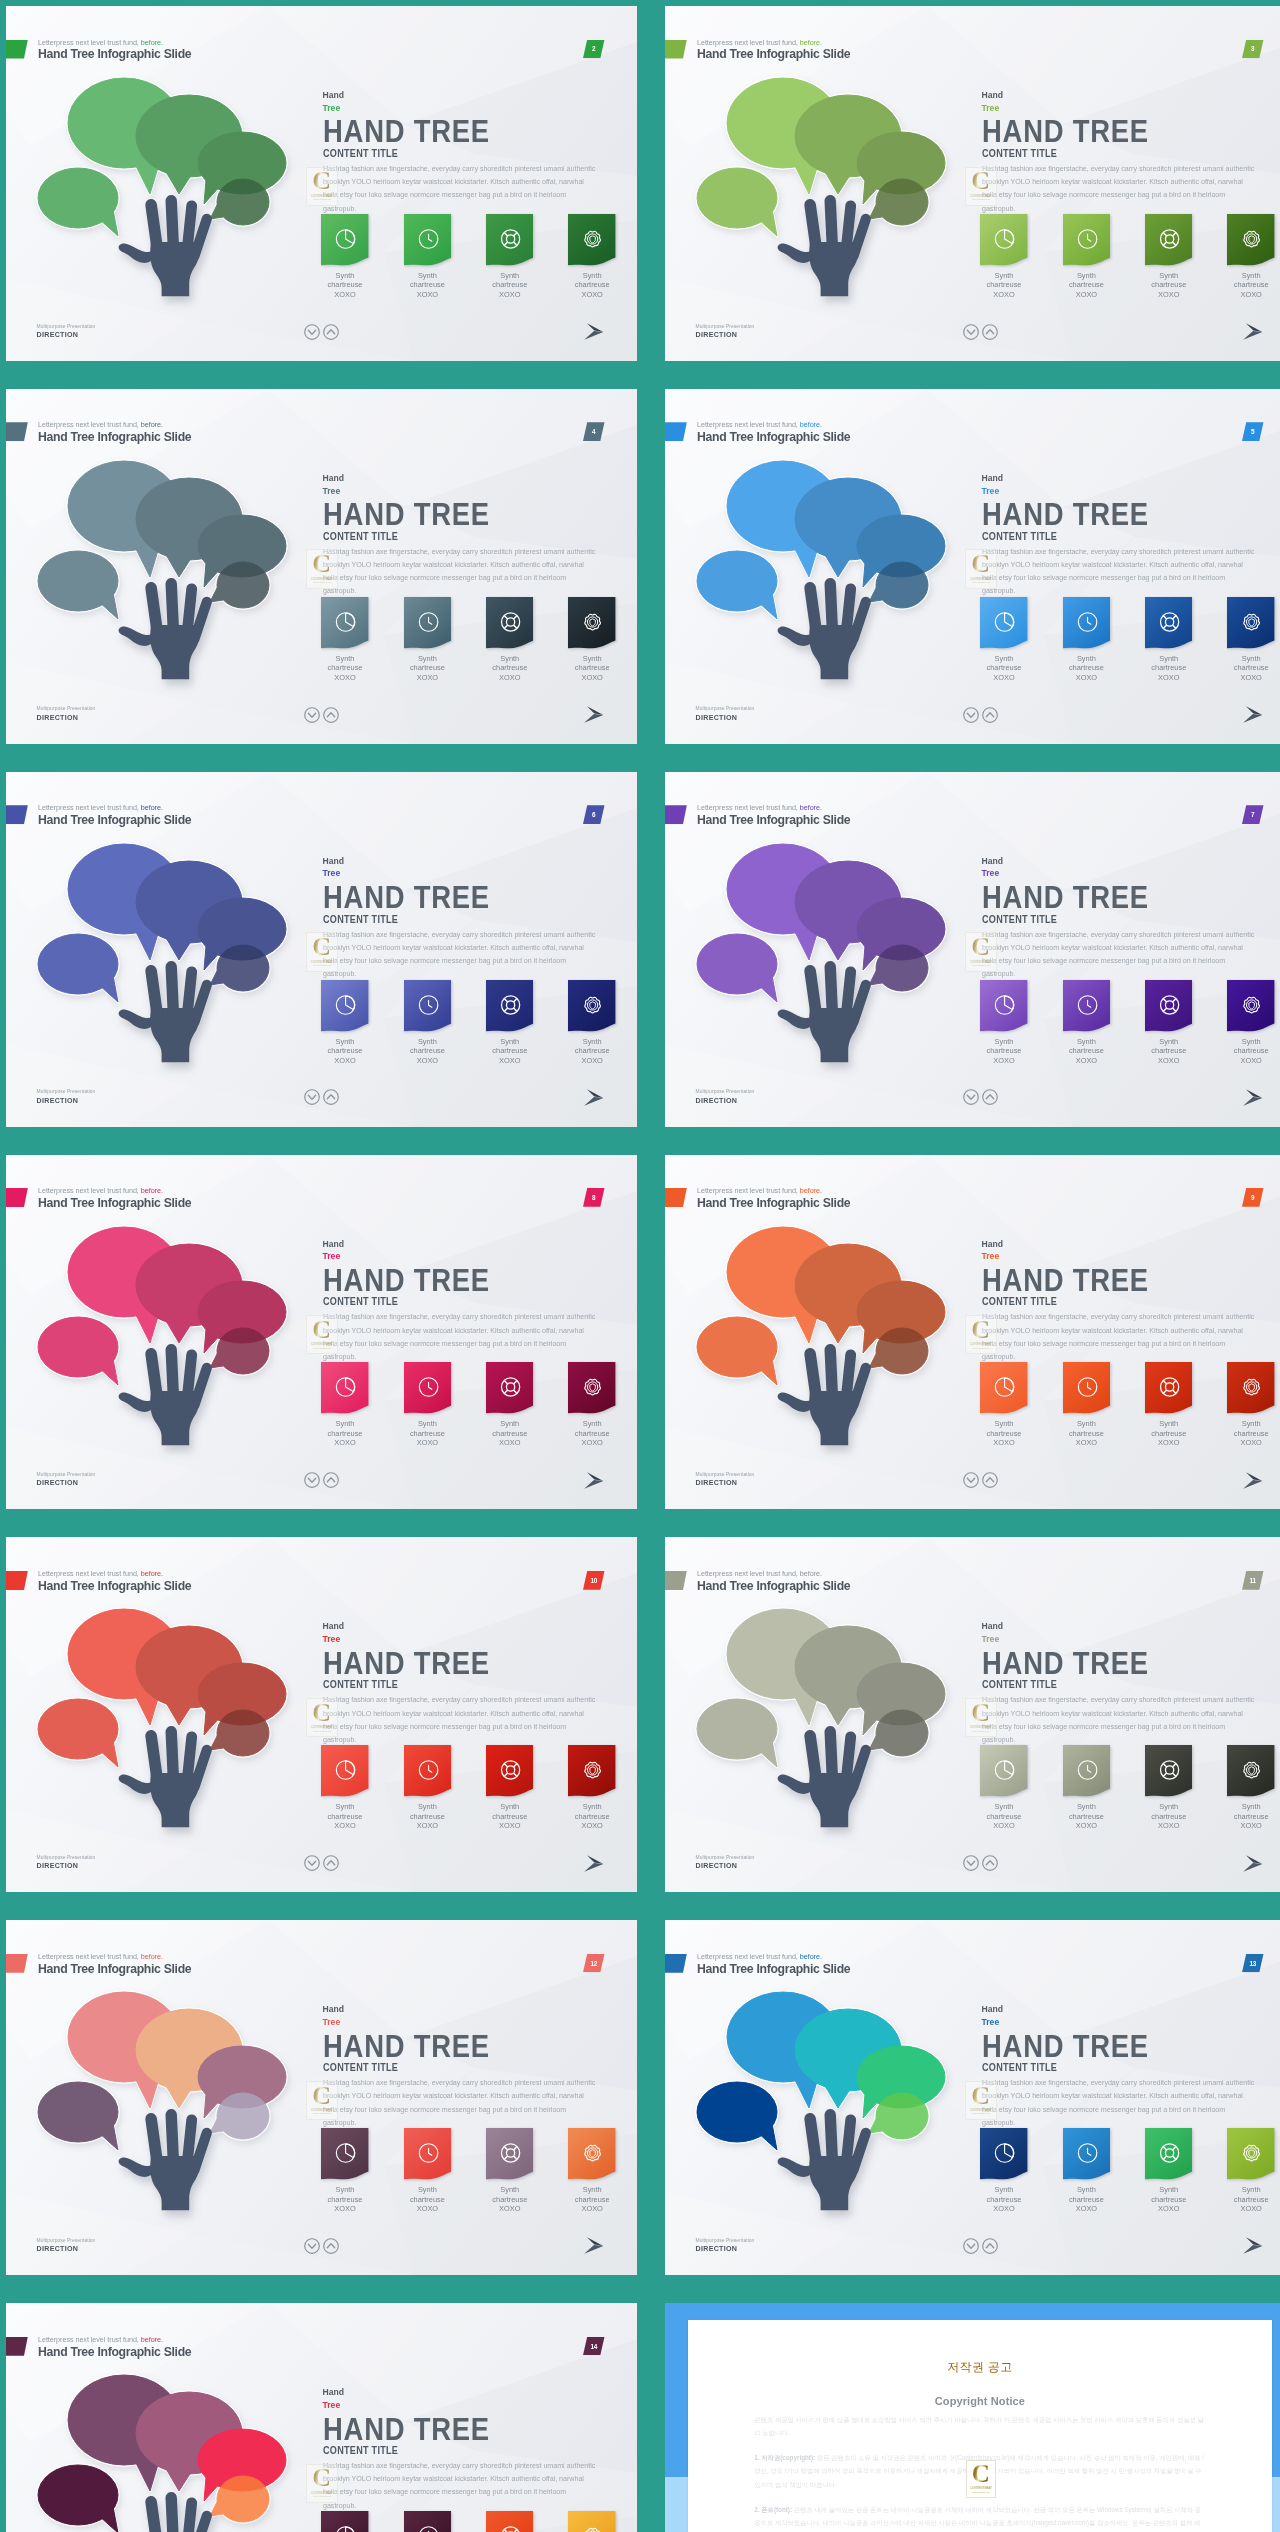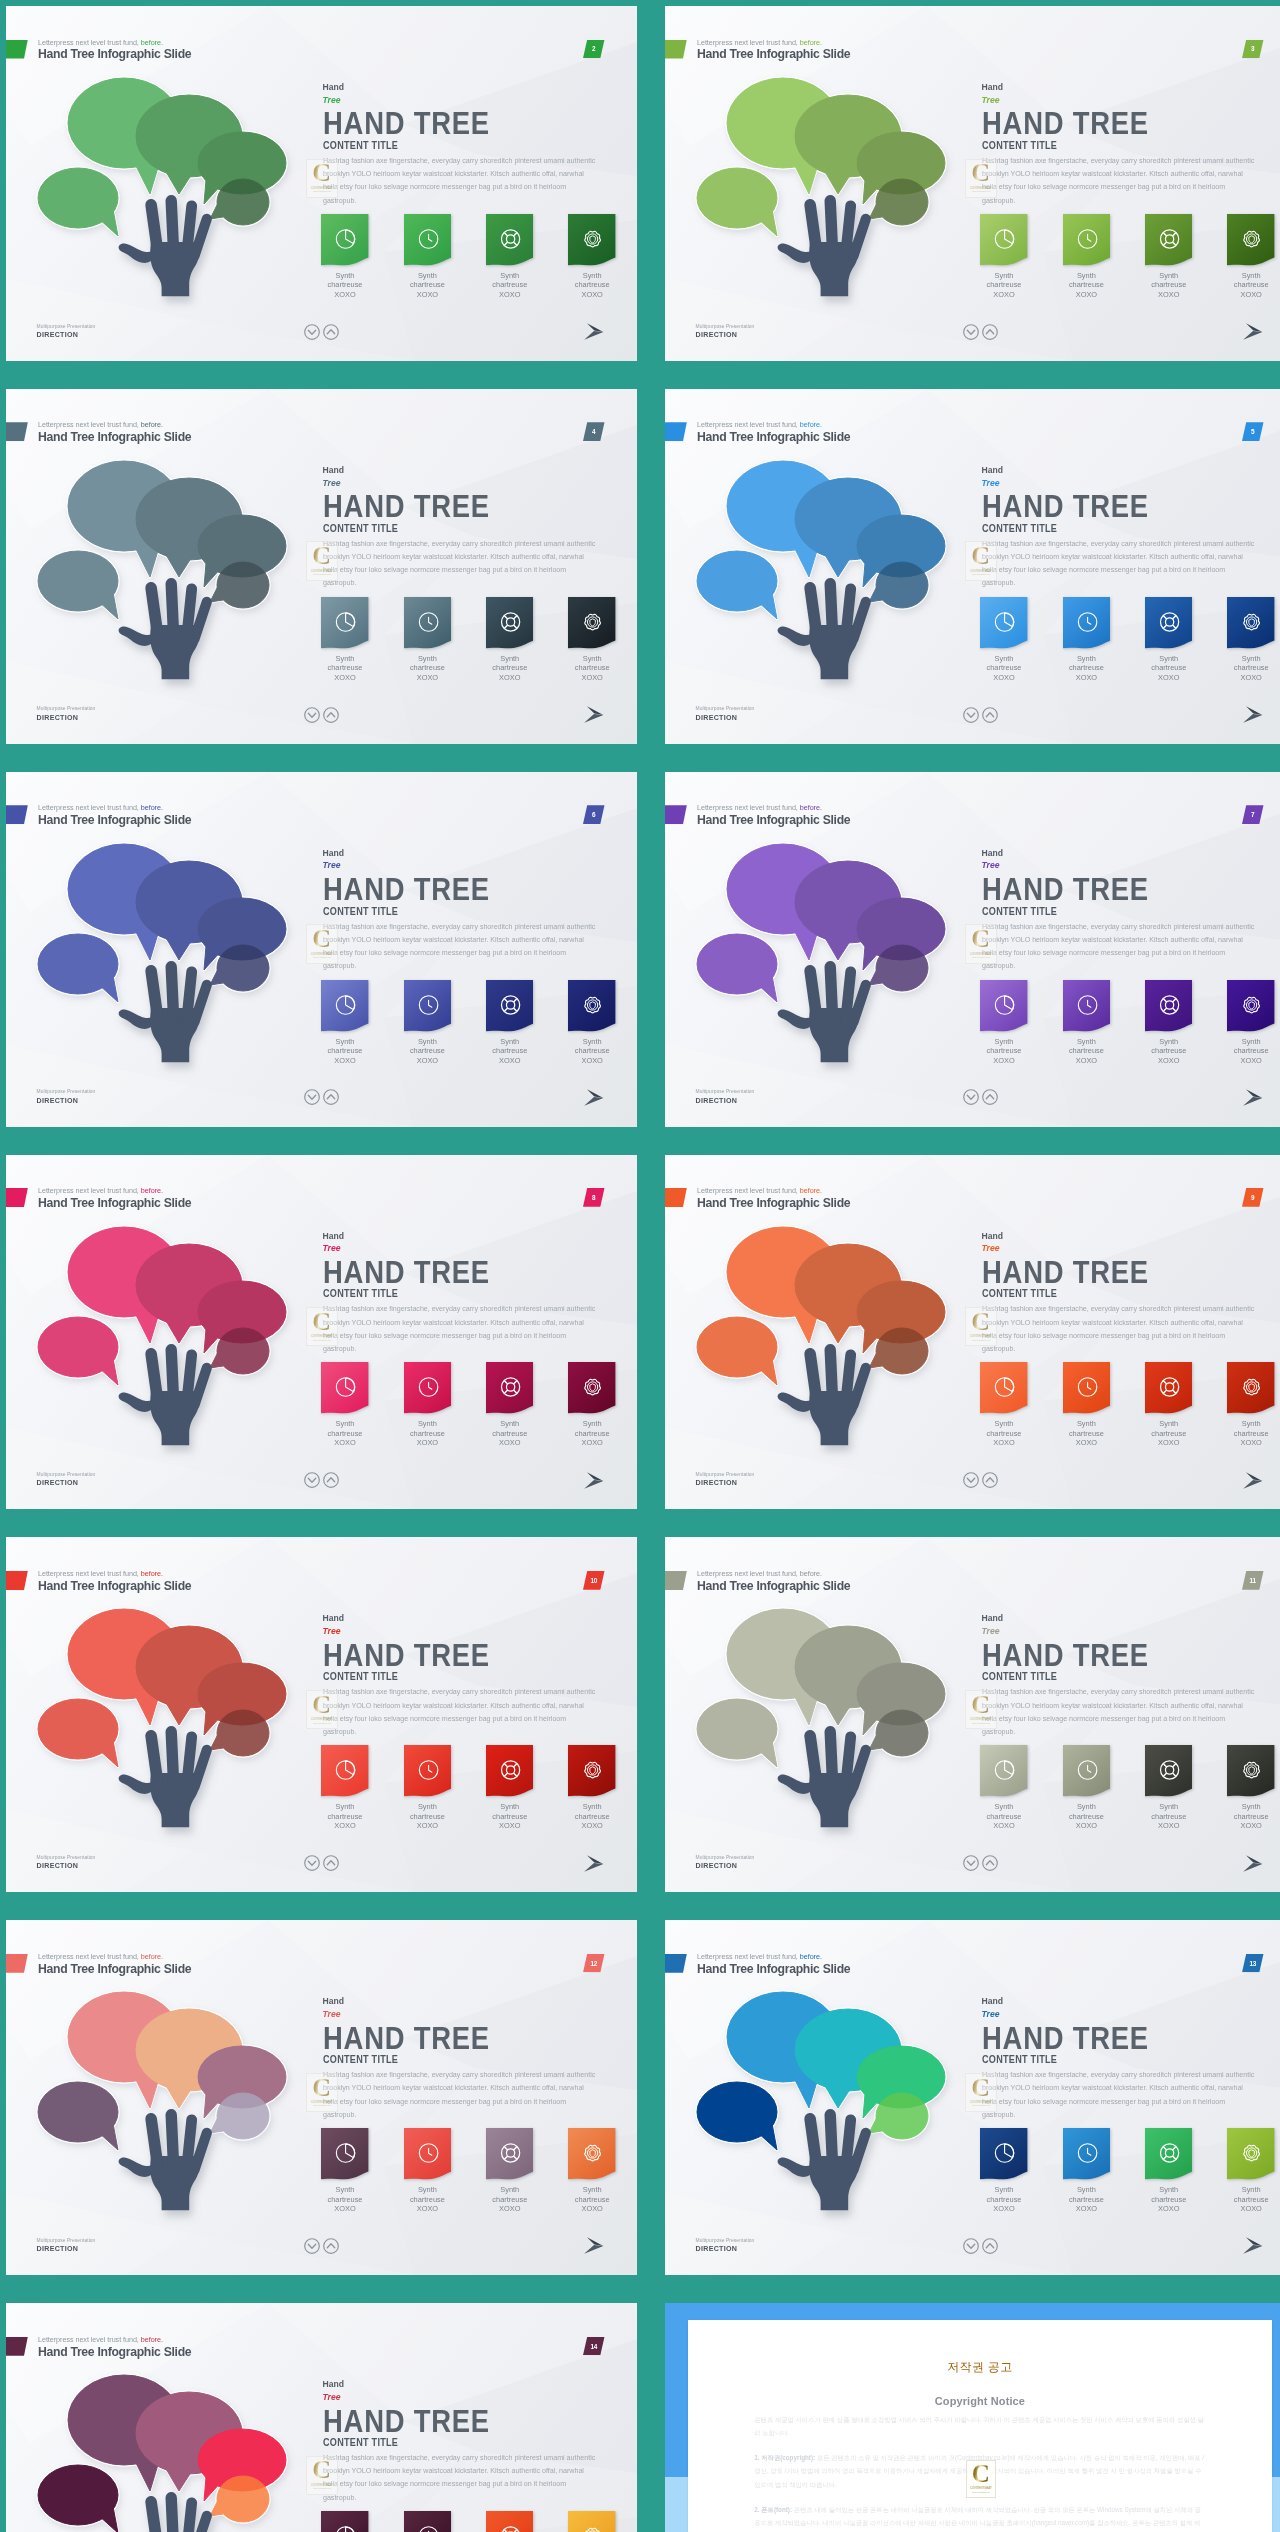--- a/index.html
+++ b/index.html
@@ -26,23 +26,23 @@
   .badge{position:absolute;left:577px;top:33.5px;width:21.5px;height:18.7px;
      clip-path:polygon(4.2px 0,21.5px 0,17.3px 18.7px,0 18.7px);
      display:flex;align-items:center;justify-content:center;
      color:#fff;font-size:6.4px;font-weight:700;letter-spacing:-.2px;
      filter:drop-shadow(0.5px 1px 1px rgba(110,120,130,.3));}
 
   
   .tree{position:absolute;left:0;top:0;width:320px;height:355px;}
 
   
-  .content{position:absolute;left:316.5px;top:75px;width:290px;}
+  .content{position:absolute;left:316.5px;top:83px;width:290px;}
   .eyebrow{font-size:8.6px;font-weight:700;line-height:12.7px;color:#555c64;letter-spacing:0;}
-  .eyebrow .t2{display:block;font-style:italic;}
+  .eyebrow .t2{display:block;}
   .bigtitle{font-size:31.8px;font-weight:700;color:#59616b;letter-spacing:0.9px;
      line-height:30px;margin-top:2px;font-family:"Liberation Sans",sans-serif;
      transform:scaleX(.862);transform-origin:0 50%;}
   .subtitle{font-size:10.1px;font-weight:700;color:#4f5862;letter-spacing:.3px;margin-top:1.5px;line-height:12px;
      transform:scaleX(.9);transform-origin:0 50%;}
   .para{font-size:7.75px;color:#a2a9af;line-height:13.2px;margin-top:2px;width:296px;letter-spacing:-.04px;transform:scaleX(.921);transform-origin:0 0;}
 
   .wm{position:absolute;left:-16.5px;top:77.6px;width:31.5px;height:39.3px;
       border:0.6px solid #e8e5dd;box-sizing:border-box;
       background:rgba(255,255,252,.42);display:flex;flex-direction:column;align-items:center;justify-content:center;

